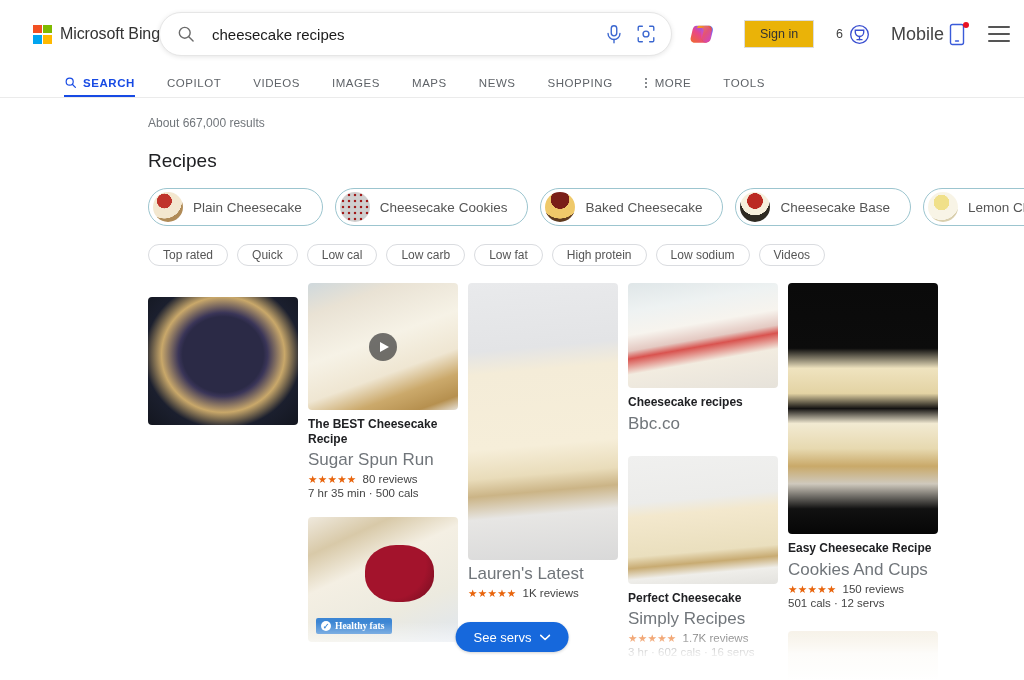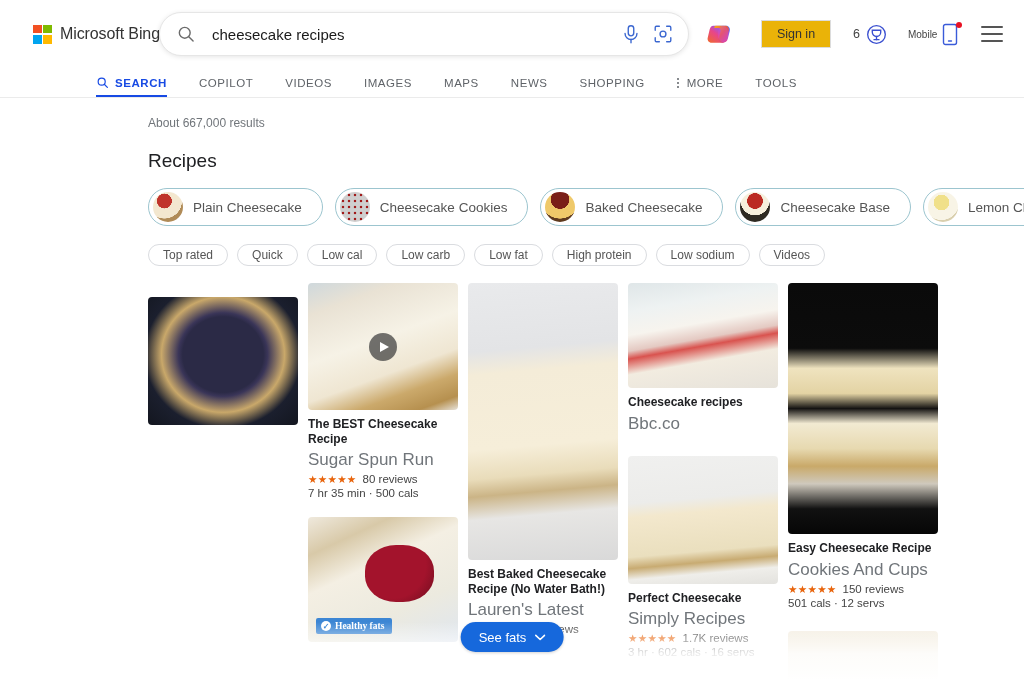--- a/index.html
+++ b/index.html
@@ -57,31 +57,31 @@
     background: #eab308;
     font-size: 12.5px; color: #333;
     font-family: inherit;
     display: flex; align-items: center; justify-content: center;
     cursor: pointer; flex: none;
   }
   .rewards { display: flex; align-items: center; gap: 5px; margin-left: 22px; flex: none; cursor: pointer; }
   .rewards-count { font-size: 12.5px; color: #444; }
   .rewards-ico { width: 23px; height: 23px; color: #3a4fd0; }
   .mobile-link { display: flex; align-items: center; gap: 5px; margin-left: 20px; flex: none; cursor: pointer; }
-  .mobile-label { font-size: 10px; color: #444; }
+  .mobile-label { font-size: 18px; color: #444; }
   .mobile-ico { position: relative; width: 17px; height: 23px; }
   .mobile-ico .dot { position: absolute; top: -1px; right: -3px; width: 6px; height: 6px; border-radius: 50%; background: #e81123; }
   .hamburger { margin-left: 22px; width: 22px; height: 16px; display: flex; flex-direction: column; justify-content: space-between; cursor: pointer; flex: none; }
   .hamburger span { display: block; height: 1.6px; background: #555; border-radius: 1px; }
 
   
   .navbar {
     height: 30px;
     border-bottom: 1px solid #ebebeb;
-    padding-left: 96px;
+    padding-left: 64px;
     display: flex; align-items: flex-end; gap: 0;
   }
   .nav-item {
     position: relative;
     display: flex; align-items: center; gap: 6px;
     height: 29px;
     padding: 0 16px;
     font-size: 11.5px;
     letter-spacing: .55px;
     color: #5f6368;
@@ -370,21 +370,20 @@
             <span class="hb-ico">✓</span>
             <span>Healthy fats</span>
           </span>
         </div>
       </div>
     </div>
 
     <div class="col">
       <div class="card">
         <div class="thumb" style="height:277px;background:linear-gradient(175deg,#e9eaec 0%,#e3e4e6 24%,#f4ecd8 32%,#f6eed9 58%,#e9dcba 68%,#cbb486 74%,#e7e6e4 82%,#d9d9d9 100%)"></div>
-        <div class="card-title">Best Baked Cheesecake Recipe (No Water Bath!)</div>
         <div class="card-src">Lauren's Latest</div>
         <div class="card-rating">
           <span class="stars">★★★★★</span>
           <span class="reviews">1K reviews</span>
         </div>
       </div>
     </div>
 
     <div class="col">
       <div class="card">
@@ -416,18 +415,18 @@
         <div class="card-meta">501 cals · 12 servs</div>
       </div>
       <div class="card" style="margin-top:14px">
         <div class="thumb" style="height:60px;background:linear-gradient(180deg,#f4eee2 0%,#efe6d0 60%,#e4d6b6 100%)"></div>
       </div>
     </div>
   </div>
 
   <div class="fade-overlay" style="top: 524px; bottom: auto; height: 58px;"></div>
   <button class="see-more" style="top: 524px; bottom: auto;">
-    <span>See fats</span>
+    <span>See servs</span>
     <svg class="chev" viewBox="0 0 12 8" fill="none" stroke="#fff" stroke-width="1.8">
       <path d="M1 1.5 L6 6.3 L11 1.5" stroke-linecap="round" stroke-linejoin="round"></path>
     </svg>
   </button>
 </div>
 
 </body></html>

